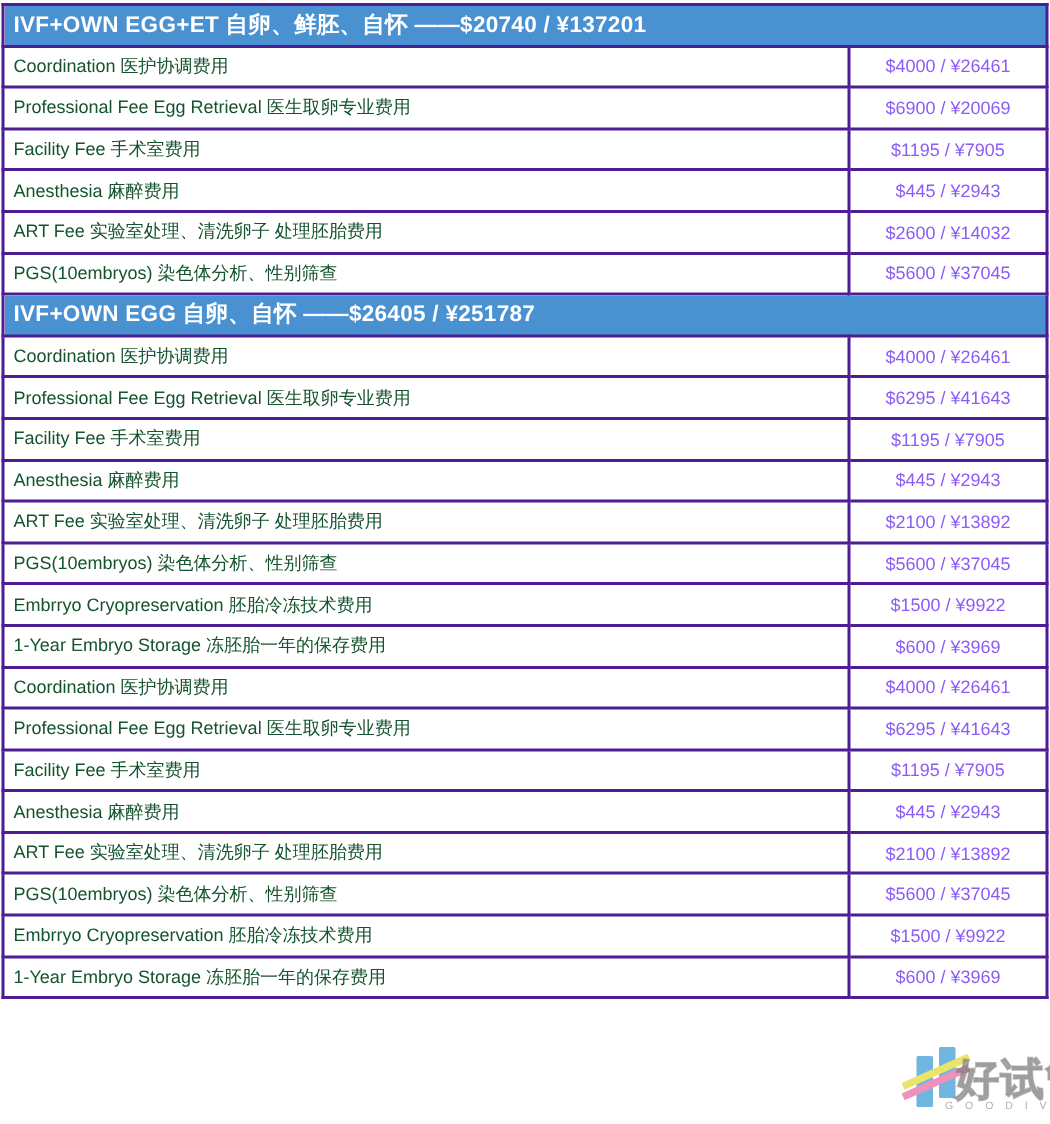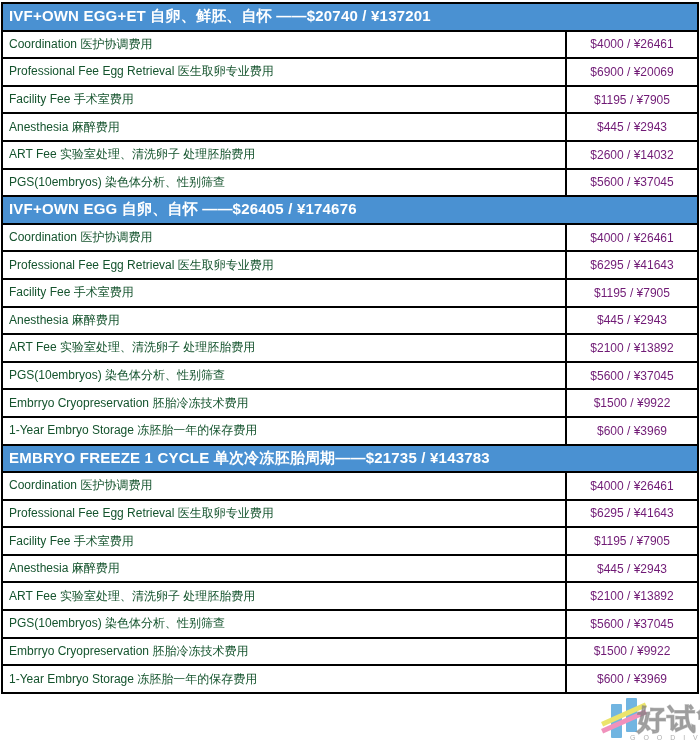--- a/index.html
+++ b/index.html
@@ -5,30 +5,30 @@
   html,body{margin:0;padding:0;}
   body{
     width:700px;height:749px;overflow:hidden;background:#ffffff;position:relative;
     font-family:"Liberation Sans","DejaVu Sans",sans-serif;
   }
   table.pricing{
     border-collapse:collapse;table-layout:fixed;width:696px;margin:2px 0 0 1px;
   }
   col.c-desc{width:564px;}
   col.c-price{width:132px;}
-  td{border:2px solid #000000;overflow:hidden;white-space:nowrap;}
+  td{border:2px solid #4c1d95;overflow:hidden;white-space:nowrap;}
   tr.sec td{
     background:#4a91d2;color:#ffffff;font-weight:bold;font-size:15px;
     padding:2px 6px;height:21.6px;vertical-align:middle;letter-spacing:0.2px;
   }
   td.desc{
     font-size:12px;color:#14532d;padding:2px 6px;height:21.6px;vertical-align:middle;
   }
   td.price{
-    font-size:12px;color:#701a75;text-align:center;vertical-align:middle;padding:2px 2px;
+    font-size:12px;color:#8b5cf6;text-align:center;vertical-align:middle;padding:2px 2px;
   }
   
   .watermark{
     position:absolute;left:606px;top:692px;width:94px;height:57px;z-index:5;
     pointer-events:none;opacity:0.9;
   }
   .wm-bar{position:absolute;background:#62aede;border-radius:1px;}
   .wm-bar.b1{left:5px;top:12px;width:11px;height:34px;}
   .wm-bar.b2{left:20px;top:6px;width:11px;height:34px;}
   .wm-stripe{position:absolute;transform:rotate(-24deg);}
@@ -76,21 +76,21 @@
     <tr>
         <td class="desc">ART Fee 实验室处理、清洗卵子 处理胚胎费用</td>
         <td class="price">$2600 / ¥14032</td>
       </tr>
     <tr>
         <td class="desc">PGS(10embryos) 染色体分析、性别筛查</td>
         <td class="price">$5600 / ¥37045</td>
       </tr>
 
     <tr class="sec">
-        <td colspan="2">IVF+OWN EGG 自卵、自怀 ——$26405 / ¥174676</td>
+        <td colspan="2">IVF+OWN EGG 自卵、自怀 ——$26405 / ¥251787</td>
       </tr>
     <tr>
         <td class="desc">Coordination 医护协调费用</td>
         <td class="price">$4000 / ¥26461</td>
       </tr>
     <tr>
         <td class="desc">Professional Fee Egg Retrieval 医生取卵专业费用</td>
         <td class="price">$6295 / ¥41643</td>
       </tr>
     <tr>
@@ -111,23 +111,20 @@
       </tr>
     <tr>
         <td class="desc">Embrryo Cryopreservation 胚胎冷冻技术费用</td>
         <td class="price">$1500 / ¥9922</td>
       </tr>
     <tr>
         <td class="desc">1-Year Embryo Storage 冻胚胎一年的保存费用</td>
         <td class="price">$600 / ¥3969</td>
       </tr>
 
-    <tr class="sec">
-        <td colspan="2">EMBRYO FREEZE 1 CYCLE 单次冷冻胚胎周期——$21735 / ¥143783</td>
-      </tr>
     <tr>
         <td class="desc">Coordination 医护协调费用</td>
         <td class="price">$4000 / ¥26461</td>
       </tr>
     <tr>
         <td class="desc">Professional Fee Egg Retrieval 医生取卵专业费用</td>
         <td class="price">$6295 / ¥41643</td>
       </tr>
     <tr>
         <td class="desc">Facility Fee 手术室费用</td>

